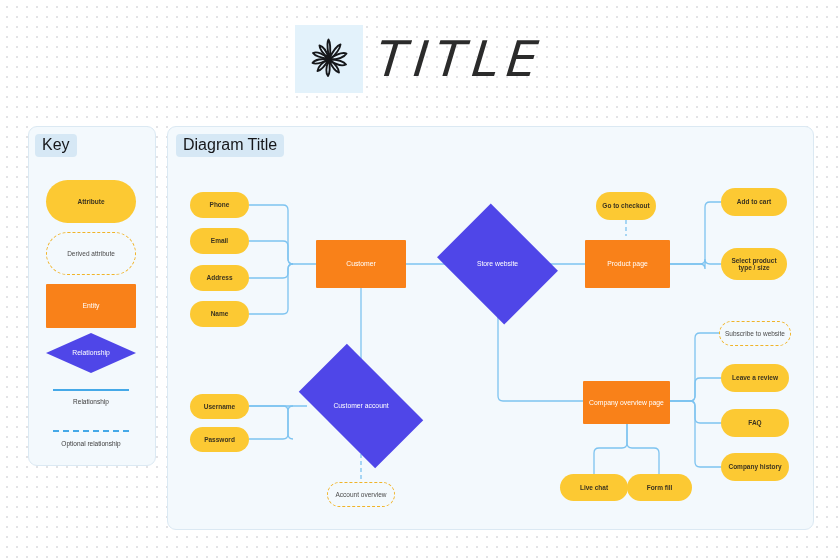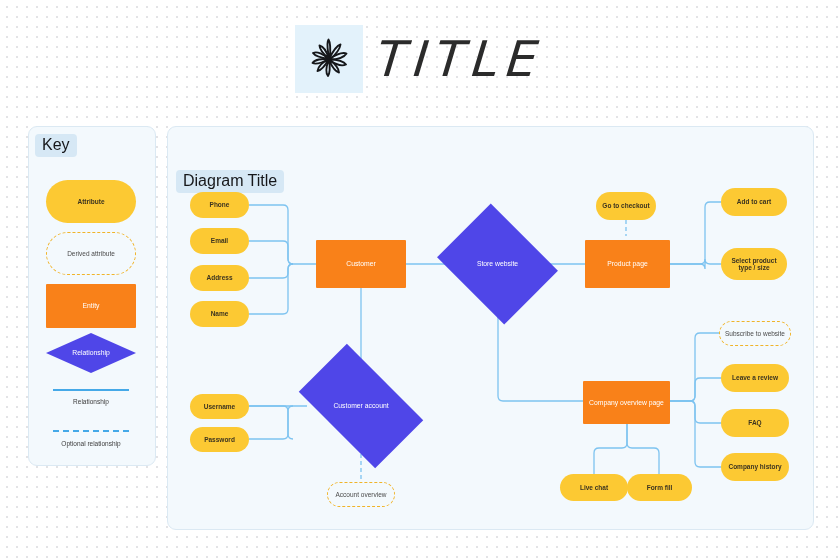--- a/index.html
+++ b/index.html
@@ -47,21 +47,21 @@
     position:absolute;
     background:#d6e8f5;
     border-radius:4px;
     padding:2px 7px 3px 7px;
     font-size:16px;font-weight:normal;color:#16171a;
     letter-spacing:0px;
     white-space:nowrap;
     font-family:"Liberation Sans", sans-serif;
   }
   #key-title{left:35px;top:134px;}
-  #diagram-title{left:176px;top:134px;margin-top:36px;}
+  #diagram-title{left:176px;top:134px;}
 
   
   .node{
     position:absolute;
     display:flex;align-items:center;justify-content:center;
     text-align:center;
     box-sizing:border-box;
     line-height:1.15;
   }
   .attr{

